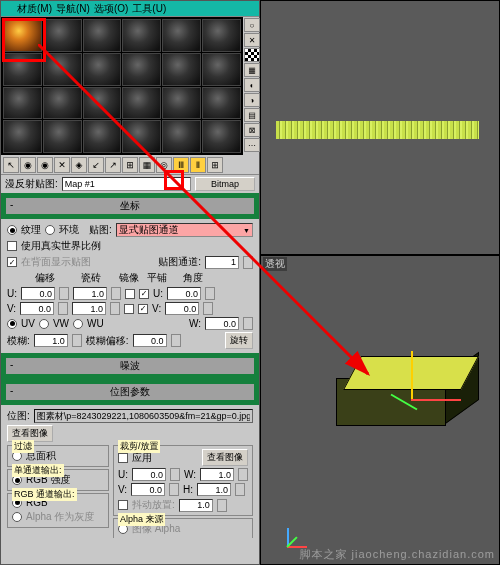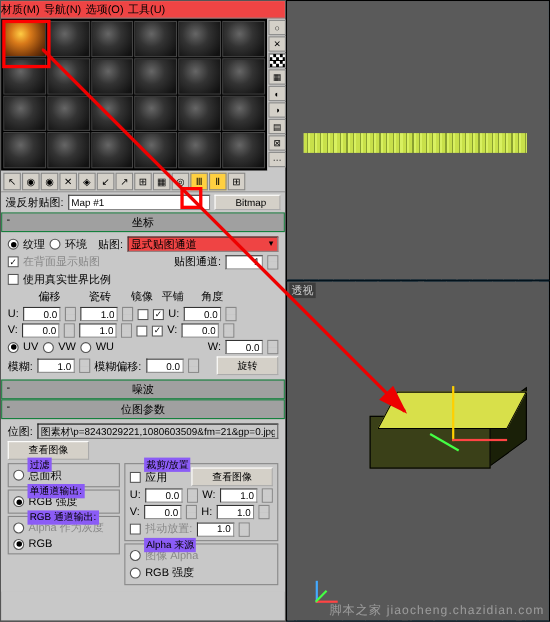--- a/index.html
+++ b/index.html
@@ -1,52 +1,52 @@
 <!DOCTYPE html>
 <html><head>
 <meta charset="utf-8">
 <style>
 *{margin:0;padding:0;box-sizing:border-box;font-family:"SimSun",sans-serif;font-size:10px}
 body{background:#333;width:500px;height:565px;position:relative;overflow:hidden}
 .panel{position:absolute;left:0;top:0;width:260px;height:565px;background:#c8c8c8;border:1px solid #555}
-.menubar{height:16px;background:#ef4444;display:flex;gap:4px;padding:1px 0;border-bottom:1px solid #888}
+.menubar{height:16px;background:#14b8a6;display:flex;gap:4px;padding:1px 16px;border-bottom:1px solid #888}
 .menubar span{color:#000}
 .matgrid{background:#000;padding:2px;display:grid;grid-template-columns:repeat(6,1fr);gap:1px;height:138px}
 .matcell{background:radial-gradient(circle at 40% 35%,#666 0%,#333 40%,#111 90%);border:1px solid #444}
 .matcell.gold{background:radial-gradient(circle at 40% 35%,#ffcc44 0%,#d97a1a 30%,#7a3a0a 70%,#3a1a05 100%);position:relative}
 .redbox{position:absolute;border:3px solid #f00;pointer-events:none}
 .rb1{left:2px;top:18px;width:44px;height:44px}
 .rb2{left:164px;top:170px;width:20px;height:20px}
 .tbtn{width:16px;height:14px;background:#d4d0c8;border:1px solid #888;display:flex;align-items:center;justify-content:center;font-size:8px}
 .checker{background:repeating-conic-gradient(#fff 0 25%,#000 0 50%) 0/6px 6px}
 .toolbar{display:flex;gap:1px;padding:2px;background:#c8c8c8;border-bottom:1px solid #888;height:20px;align-items:center}
 .tool{width:16px;height:16px;background:#d4d0c8;border:1px solid #888;display:flex;align-items:center;justify-content:center;font-size:9px}
 .yellowt{background:#ffd040}
 .inputrow{display:flex;gap:4px;padding:2px 4px;align-items:center;background:#c8c8c8}
 .txtinput{background:#fff;border:1px inset #888;padding:1px 2px;height:14px;flex:1;font-size:9px}
 .txtinput.dark{background:#c8c8c8;border:1px inset #666}
-.section-hdr{background:#a0a0a0;text-align:center;padding:1px;border:1px solid #15803d;font-size:10px;position:relative}
+.section-hdr{background:#a0a0a0;text-align:center;padding:1px;border:5px solid #15803d;font-size:10px;position:relative}
 .section-hdr::before{content:"-";position:absolute;left:4px}
 .scroll-body{height:345px;overflow:hidden;background:#c8c8c8}
 .group{padding:3px 6px;background:#c8c8c8}
 .row{display:flex;align-items:center;gap:4px;padding:1px 0}
 .radio,.check{width:10px;height:10px;border:1px solid #555;background:#fff;display:inline-flex;align-items:center;justify-content:center}
 .radio{border-radius:50%}
 .radio.on::after{content:"";width:5px;height:5px;background:#000;border-radius:50%}
 .check.on::after{content:"✓";font-size:8px;color:#000}
 .lbl{color:#000}
 .lbl.dis{color:#888}
 .numf{width:34px;height:13px;background:#fff;border:1px inset #888;font-size:9px;text-align:right;padding:0 2px}
 .spinner{width:10px;height:13px;background:#bbb;border:1px solid #888;display:flex;flex-direction:column}
 .spinner::before,.spinner::after{content:"";flex:1;background:#ccc}
-.btn{background:#d4d0c8;border:1px outset #fff;padding:1px 18px;font-size:9px}
-.dropdown{background:#ef4444;border:1px inset #888;padding:0 2px;height:14px;font-size:9px;display:flex;align-items:center;justify-content:space-between}
+.btn{background:#d4d0c8;border:1px outset #fff;padding:1px 4px;font-size:9px}
+.dropdown{background:#fca5a5;border:1px inset #888;padding:0 2px;height:14px;font-size:9px;display:flex;align-items:center;justify-content:space-between}
 .dropdown::after{content:"▼";font-size:7px}
 .fieldset{border:1px solid #888;padding:2px 4px;margin:2px 0;position:relative}
-.fieldset .legend{position:absolute;top:-6px;left:17px;background:#8b5cf6;padding:0 2px;font-size:9px}
+.fieldset .legend{position:absolute;top:-6px;left:4px;background:#fef9c3;padding:0 2px;font-size:9px}
 .viewport{position:absolute;left:260px;top:0;right:0;bottom:0;background:#0c4a6e}
 .vgrid{position:absolute;inset:0;background:linear-gradient(#5a5a5a,#5a5a5a),repeating-linear-gradient(0deg,#4a4a4a 0 1px,transparent 1px 14px),repeating-linear-gradient(90deg,#4a4a4a 0 1px,transparent 1px 14px);background-blend-mode:normal}
 .vp-top{position:absolute;left:0;top:0;right:0;height:255px;border:1px solid #000}
 .vp-bot{position:absolute;left:0;top:255px;right:0;bottom:0;border:1px solid #000}
 .barcoded{position:absolute;top:120px;left:15px;right:20px;height:18px;background:repeating-linear-gradient(90deg,#c8e04a 0 3px,#8aa030 3px 4px,#d8f060 4px 6px)}
 .box3d{position:absolute;left:75px;top:100px;width:140px;height:95px}
 .box-top{position:absolute;left:16px;top:0;width:118px;height:34px;background:#d8e04a;transform:skewX(-28deg);border:1px solid #000}
 .box-front{position:absolute;left:0;top:22px;width:110px;height:48px;background:#3a4018;border:1px solid #000}
 .box-side{position:absolute;left:109px;top:8px;width:34px;height:48px;background:#1a2008;transform:skewY(-36deg);border:1px solid #000}
 .axiswidget{position:absolute;left:20px;bottom:10px;width:30px;height:30px}
@@ -169,29 +169,29 @@
         <span class="radio on"></span>
           <span class="lbl">纹理</span>
         <span class="radio"></span>
           <span class="lbl">环境</span>
         <span class="lbl" style="margin-left:6px">贴图:</span>
         <div class="dropdown" style="flex:1">
             <span>显式贴图通道</span>
           </div>
       </div>
       <div class="row">
+        <span class="check"></span>
+          <span class="lbl">使用真实世界比例</span>
+      </div>
+      <div class="row">
         <span class="check on"></span>
           <span class="lbl dis">在背面显示贴图</span>
         <span class="lbl" style="margin-left:auto">贴图通道:</span>
         <input class="numf" value="1" style="">
           <span class="spinner"></span>
-      </div>
-      <div class="row">
-        <span class="check"></span>
-          <span class="lbl">使用真实世界比例</span>
       </div>
       <div class="row" style="gap:8px;padding-left:28px">
         <span class="lbl">偏移</span>
         <span class="lbl" style="margin-left:18px">瓷砖</span>
         <span class="lbl" style="margin-left:10px">镜像</span>
         <span class="lbl">平铺</span>
         <span class="lbl" style="margin-left:8px">角度</span>
       </div>
       <div class="row">
         <span class="lbl">U:</span>
@@ -263,26 +263,26 @@
           <div class="fieldset">
               <span class="legend">单通道输出:</span>
             <div class="row">
                 <span class="radio on"></span>
                 <span class="lbl">RGB 强度</span>
               </div>
           </div>
           <div class="fieldset">
               <span class="legend">RGB 通道输出:</span>
             <div class="row">
+                <span class="radio on"></span>
+                <span class="lbl">RGB</span>
+              </div>
+            <div class="row">
                 <span class="radio"></span>
                 <span class="lbl dis">Alpha 作为灰度</span>
-              </div>
-            <div class="row">
-                <span class="radio on"></span>
-                <span class="lbl">RGB</span>
               </div>
           </div>
         </div>
         <div style="flex:1">
           <div class="fieldset">
               <span class="legend">裁剪/放置</span>
             <div class="row">
                 <span class="check"></span>
                 <span class="lbl">应用</span>
               <span class="btn" style="margin-left:auto">查看图像</span>

